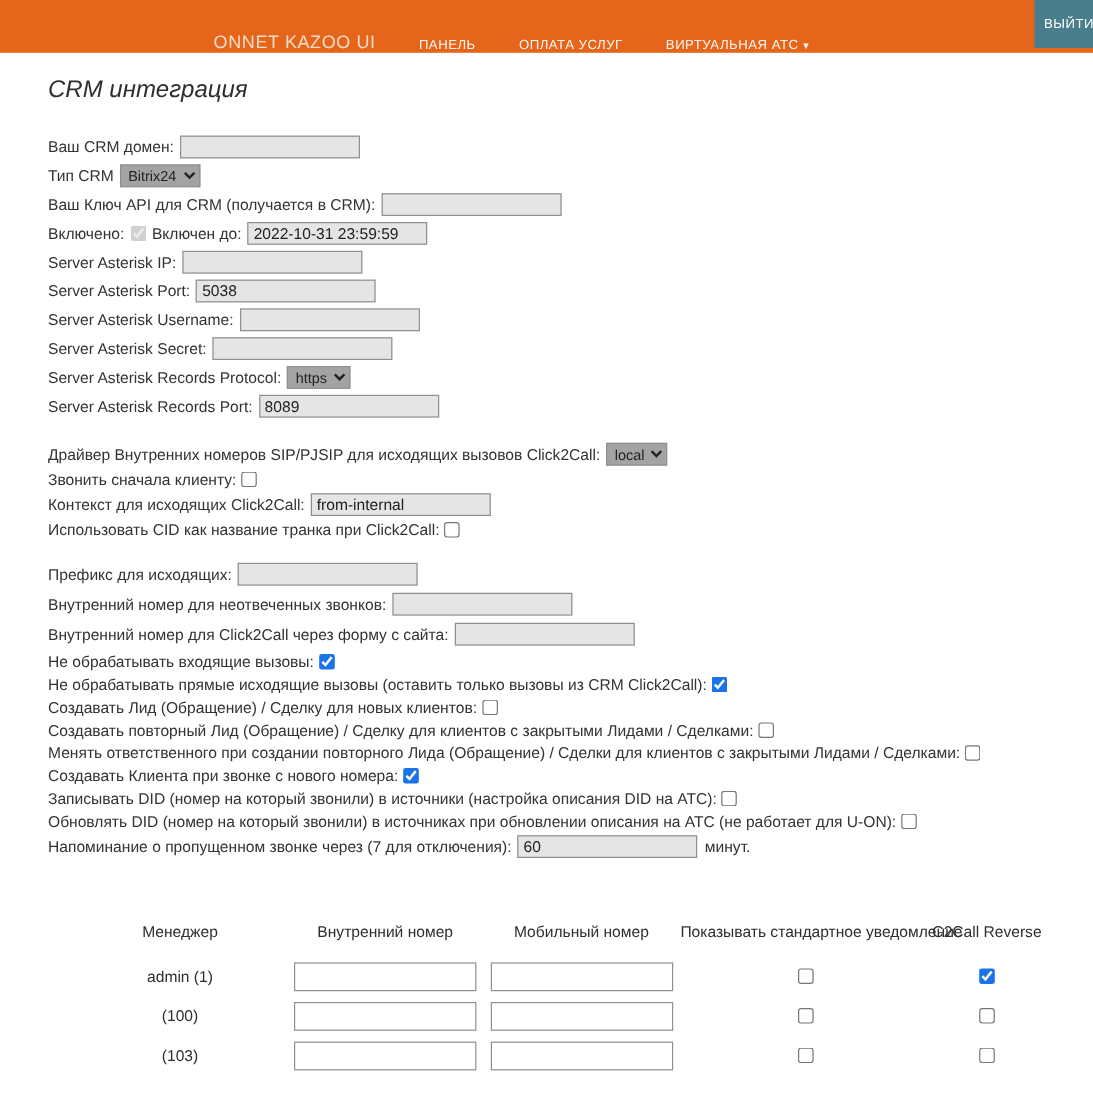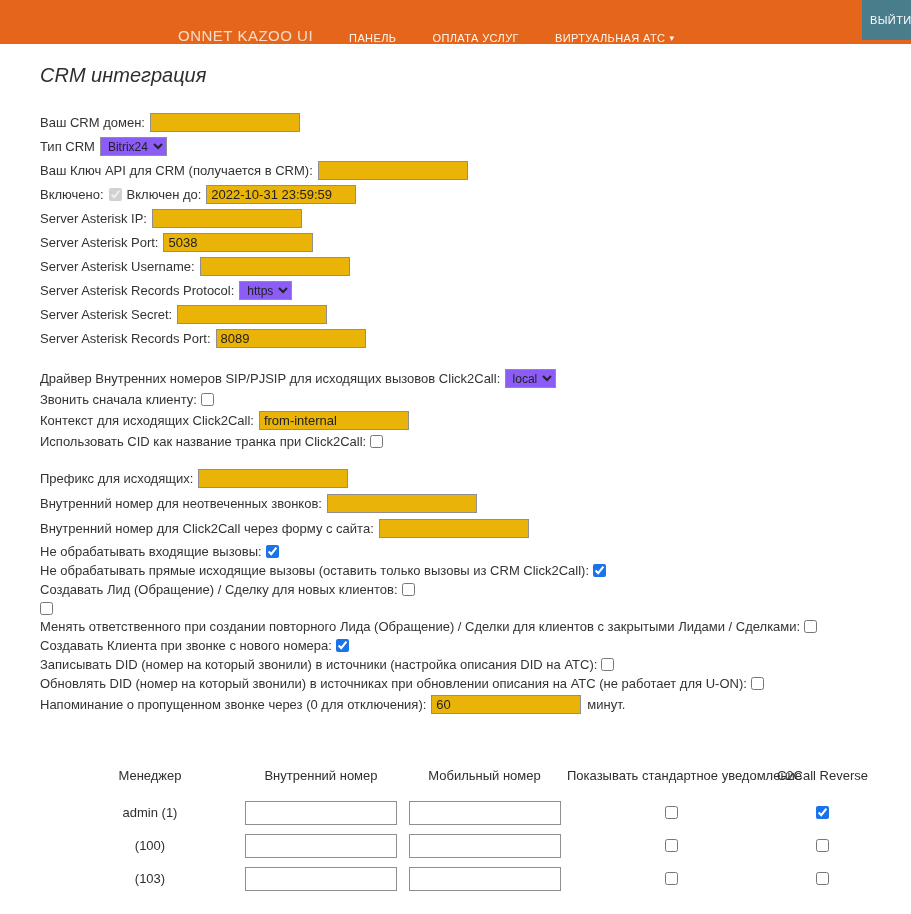--- a/index.html
+++ b/index.html
@@ -41,26 +41,26 @@
   .form{margin-top:26px;}
   .frow{display:flex;align-items:center;margin-bottom:5px;min-height:19px;}
   .frow label{margin-right:5px;white-space:nowrap;}
   .crow{display:flex;align-items:center;margin-bottom:4px;min-height:14px;}
   .crow label{margin-right:4px;white-space:nowrap;}
   .b2 .frow{margin-bottom:4px;}
   .b3 .frow{margin-bottom:6px;}
   .gap{height:16px;}
   input.txt{
     width:150px;height:19px;border:1px solid var(--border);
-    font:13px "Liberation Sans", sans-serif;padding:1px 4px;background:#eab308;color:#222;
+    font:13px "Liberation Sans", sans-serif;padding:1px 4px;background:#e5e5e5;color:#222;
   }
   input.txt[disabled], input.txt.ro{background:#ededed;}
   select.sel{
     height:19px;border:1px solid var(--border);font:12px "Liberation Sans", sans-serif;
-    background:#8b5cf6;color:#222;padding:0 2px;text-align:right;
+    background:#a3a3a3;color:#222;padding:0 2px;
   }
   input[type=checkbox]{
     width:13px;height:13px;margin:0;accent-color:var(--accent);cursor:pointer;
   }
   input[type=checkbox].cb-gray{accent-color:#a9bcc7;}
   .suffix{margin-left:6px;white-space:nowrap;}
   
   .mgr-table{margin:50px 0 0 60px;}
   .trow{
     display:grid;grid-template-columns:180px 162px 165px 208px 95px;
@@ -133,32 +133,32 @@
       <label>Server Asterisk Port:</label>
       <input class="txt" type="text" value="5038" style="">
     </div>
 
     <div class="frow">
       <label>Server Asterisk Username:</label>
       <input class="txt" type="text" value="" style="">
     </div>
 
     <div class="frow">
+      <label>Server Asterisk Secret:</label>
+      <input class="txt" type="text" value="" style="">
+    </div>
+
+    <div class="frow">
       <label>Server Asterisk Records Protocol:</label>
       <select class="sel">
         <option>https</option>
       </select>
     </div>
 
     <div class="frow">
-      <label>Server Asterisk Secret:</label>
-      <input class="txt" type="text" value="" style="">
-    </div>
-
-    <div class="frow">
       <label>Server Asterisk Records Port:</label>
       <input class="txt" type="text" value="8089" style="">
     </div>
 
     <div class="gap"></div>
 
     <div class="b2">
       <div class="frow">
         <label>Драйвер Внутренних номеров SIP/PJSIP для исходящих вызовов Click2Call:</label>
         <select class="sel">
@@ -211,20 +211,21 @@
       <label>Не обрабатывать прямые исходящие вызовы (оставить только вызовы из CRM Click2Call):</label>
       <input type="checkbox" checked="" style="">
     </div>
 
     <div class="crow">
       <label>Создавать Лид (Обращение) / Сделку для новых клиентов:</label>
       <input type="checkbox" style="">
     </div>
 
     <div class="crow">
+      <label>Создавать повторный Лид (Обращение) / Сделку для клиентов с закрытыми Лидами / Сделками:</label>
       <input type="checkbox" style="">
     </div>
 
     <div class="crow">
       <label>Менять ответственного при создании повторного Лида (Обращение) / Сделки для клиентов с закрытыми Лидами / Сделками:</label>
       <input type="checkbox" style="">
     </div>
 
     <div class="crow">
       <label>Создавать Клиента при звонке с нового номера:</label>
@@ -235,21 +236,21 @@
       <label>Записывать DID (номер на который звонили) в источники (настройка описания DID на АТС):</label>
       <input type="checkbox" style="">
     </div>
 
     <div class="crow">
       <label>Обновлять DID (номер на который звонили) в источниках при обновлении описания на АТС (не работает для U-ON):</label>
       <input type="checkbox" style="">
     </div>
 
     <div class="frow">
-      <label>Напоминание о пропущенном звонке через (0 для отключения):</label>
+      <label>Напоминание о пропущенном звонке через (7 для отключения):</label>
       <input class="txt" type="text" value="60" style="">
       <span class="suffix">минут.</span>
     </div>
 
   </div>
 </div>
 
 <div class="mgr-table">
   <div class="trow thead">
     <div class="th">Менеджер</div>

